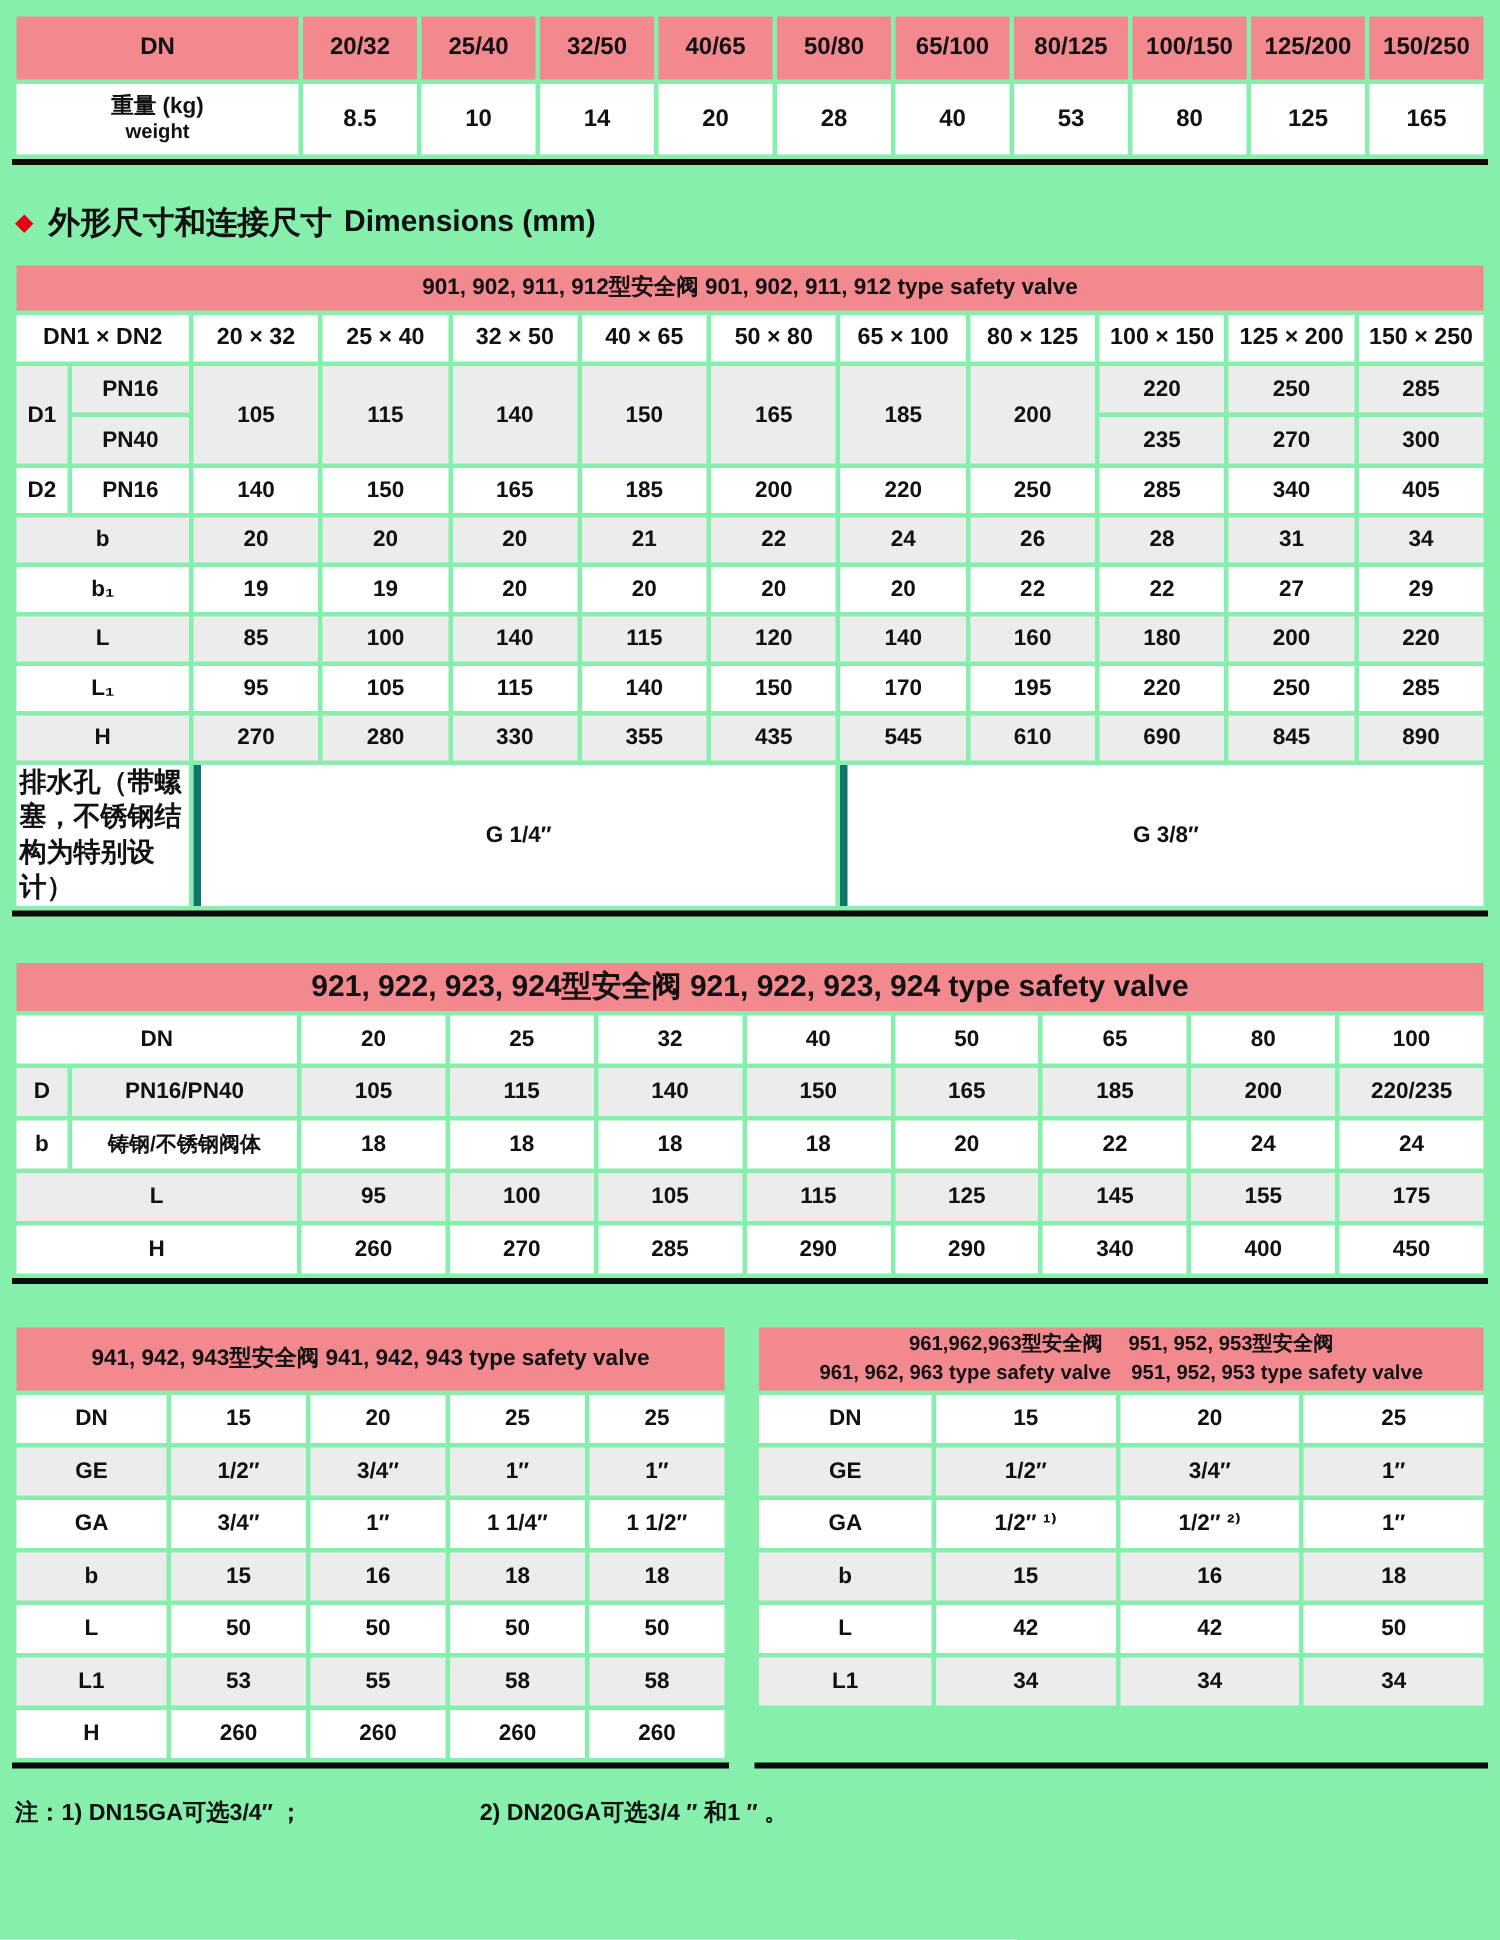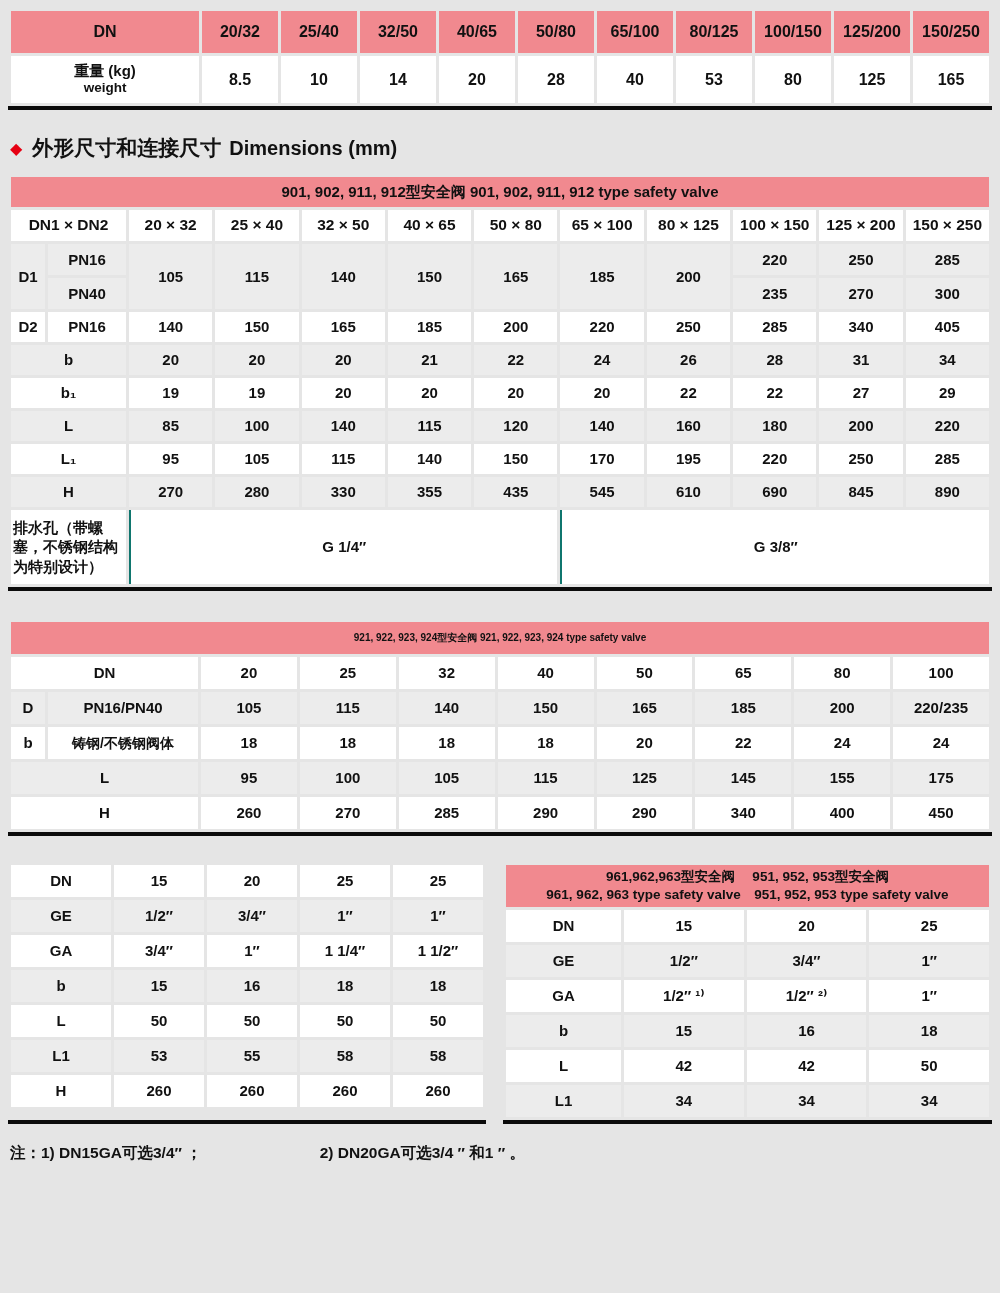--- a/index.html
+++ b/index.html
@@ -1,42 +1,42 @@
 <!DOCTYPE html>
 <html><head>
 <meta charset="utf-8">
 <style>
   html,body{margin:0;padding:0;background:#fff;}
   body{font-family:"Liberation Sans","DejaVu Sans",sans-serif;font-weight:bold;color:#111;}
-  .page{width:1000px;height:1293px;box-sizing:border-box;padding:8px 8px 0 8px;overflow:hidden;background:#e5e5e5;}
+  .page{width:1000px;height:1293px;box-sizing:border-box;padding:8px 8px 0 8px;overflow:hidden;background:#86efac;}
 
   table.tbl{width:100%;border-collapse:separate;border-spacing:3px;table-layout:fixed;}
   table.tbl td{text-align:center;vertical-align:middle;padding:0;font-size:15px;font-weight:bold;line-height:1.2;}
   .wrap{border-bottom:4px solid #0b0b0b;}
   .pinkcell{background:#F1898F;}
   tr.shade td{background:#ECECEC;}
   tr.rowplain td{background:#fff;}
 
   
   .top .hdr td{height:42px;font-size:16px;}
   .top .drow td{height:47px;font-size:16px;}
   .top .lbl2 .zh{font-size:15px;}
   .top .lbl2 .en{font-size:13.5px;}
 
   
   .t901 .title td{height:30px;font-size:15px;}
   .t901 .chdr td{height:31px;font-size:15.5px;}
   .t901 .sub td{height:31px;}
   .t901 .std td{height:30px;}
   .t901 .drain td{height:74px;}
-  .t901 .drain-lbl{font-size:15px;text-align:left;line-height:1.3;padding-left:2px;}
-  .t901 .drain-v{border-left:2px solid #0f766e;background:#fff;}
+  .t901 .drain-lbl{font-size:18px;text-align:left;line-height:1.3;padding-left:2px;}
+  .t901 .drain-v{border-left:5px solid #0f766e;background:#fff;}
 
   
-  .t921 .title td{height:32px;font-size:10px;}
+  .t921 .title td{height:32px;font-size:20px;}
   .t921 .std td{height:32px;}
   .t921 .smalllbl{font-size:14px;}
 
   
   .tbot .title td{height:42px;font-size:15px;}
   .tbot .title .two{font-size:13.5px;line-height:1.35;}
   .tbot .std td{height:32px;}
 
   .sec{display:flex;align-items:center;margin:24px 0 12px 2px;}
   .sec .diamond{color:#E60012;font-size:16px;margin-right:10px;}
@@ -337,20 +337,23 @@
     <div class="bl wrap">
       <table class="tbl tbot">
         <colgroup>
             <col style="width:100px">
             <col>
             <col>
             <col>
             <col>
           </colgroup>
         <tbody>
+            <tr class="title">
+          <td colspan="5" class="pinkcell">941, 942, 943型安全阀 941, 942, 943 type safety valve</td>
+        </tr>
         <tr class="std rowplain">
           <td>DN</td>
               <td>15</td>
               <td>20</td>
               <td>25</td>
               <td>25</td>
             </tr>
         <tr class="std shade">
           <td>GE</td>
               <td>1/2″</td>

